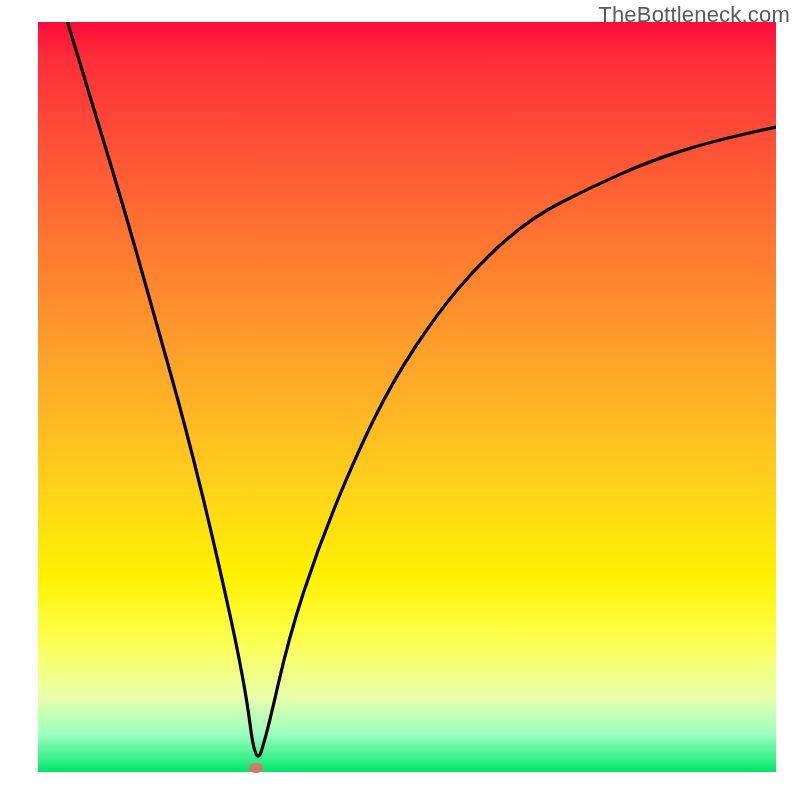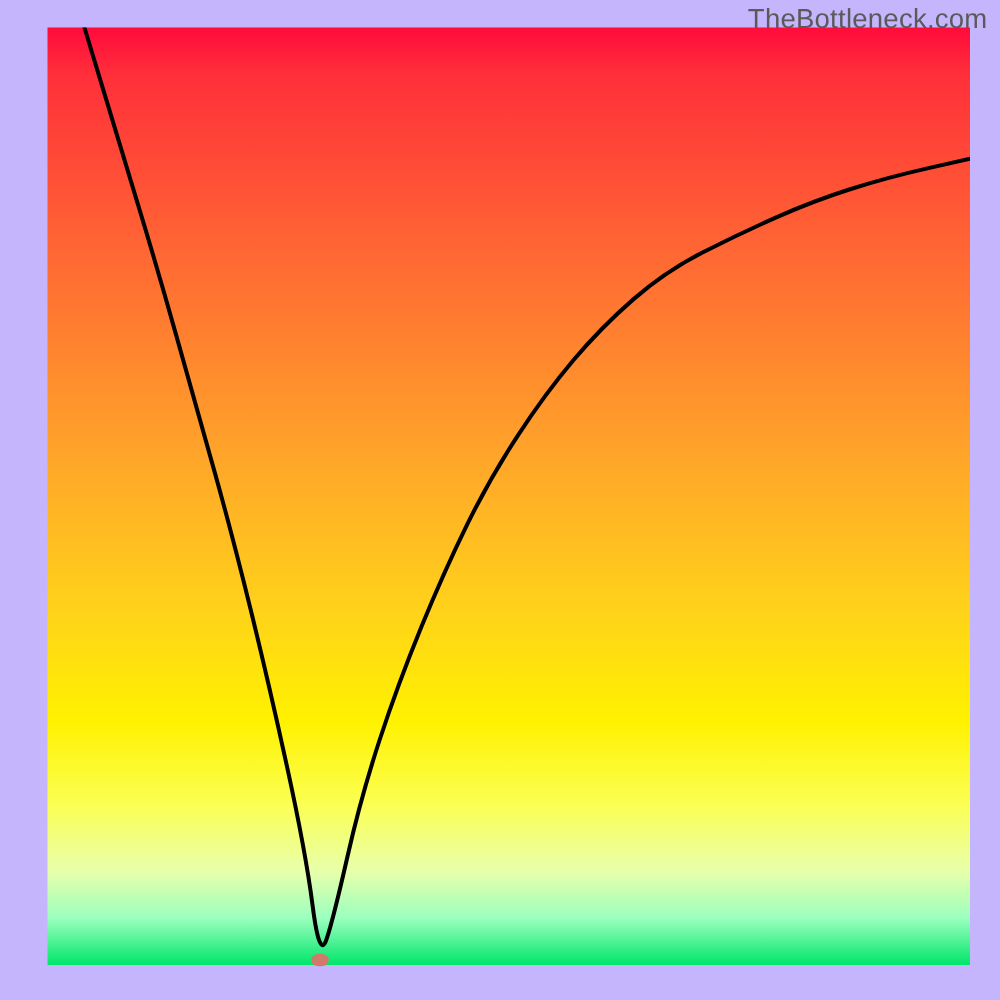--- a/index.html
+++ b/index.html
@@ -8,21 +8,21 @@
     width: 800px;
     height: 800px;
     background: #000;
     font-family: Arial, Helvetica, sans-serif;
     overflow: hidden;
   }
   .frame {
     position: relative;
     width: 800px;
     height: 800px;
-    background: #c4b5fd;
+    background: #ffffff;
   }
   .watermark {
     position: absolute;
     top: 2px;
     right: 10px;
     color: #5a5a5a;
     font-size: 22px;
     font-weight: 500;
     letter-spacing: 0.2px;
     z-index: 5;

